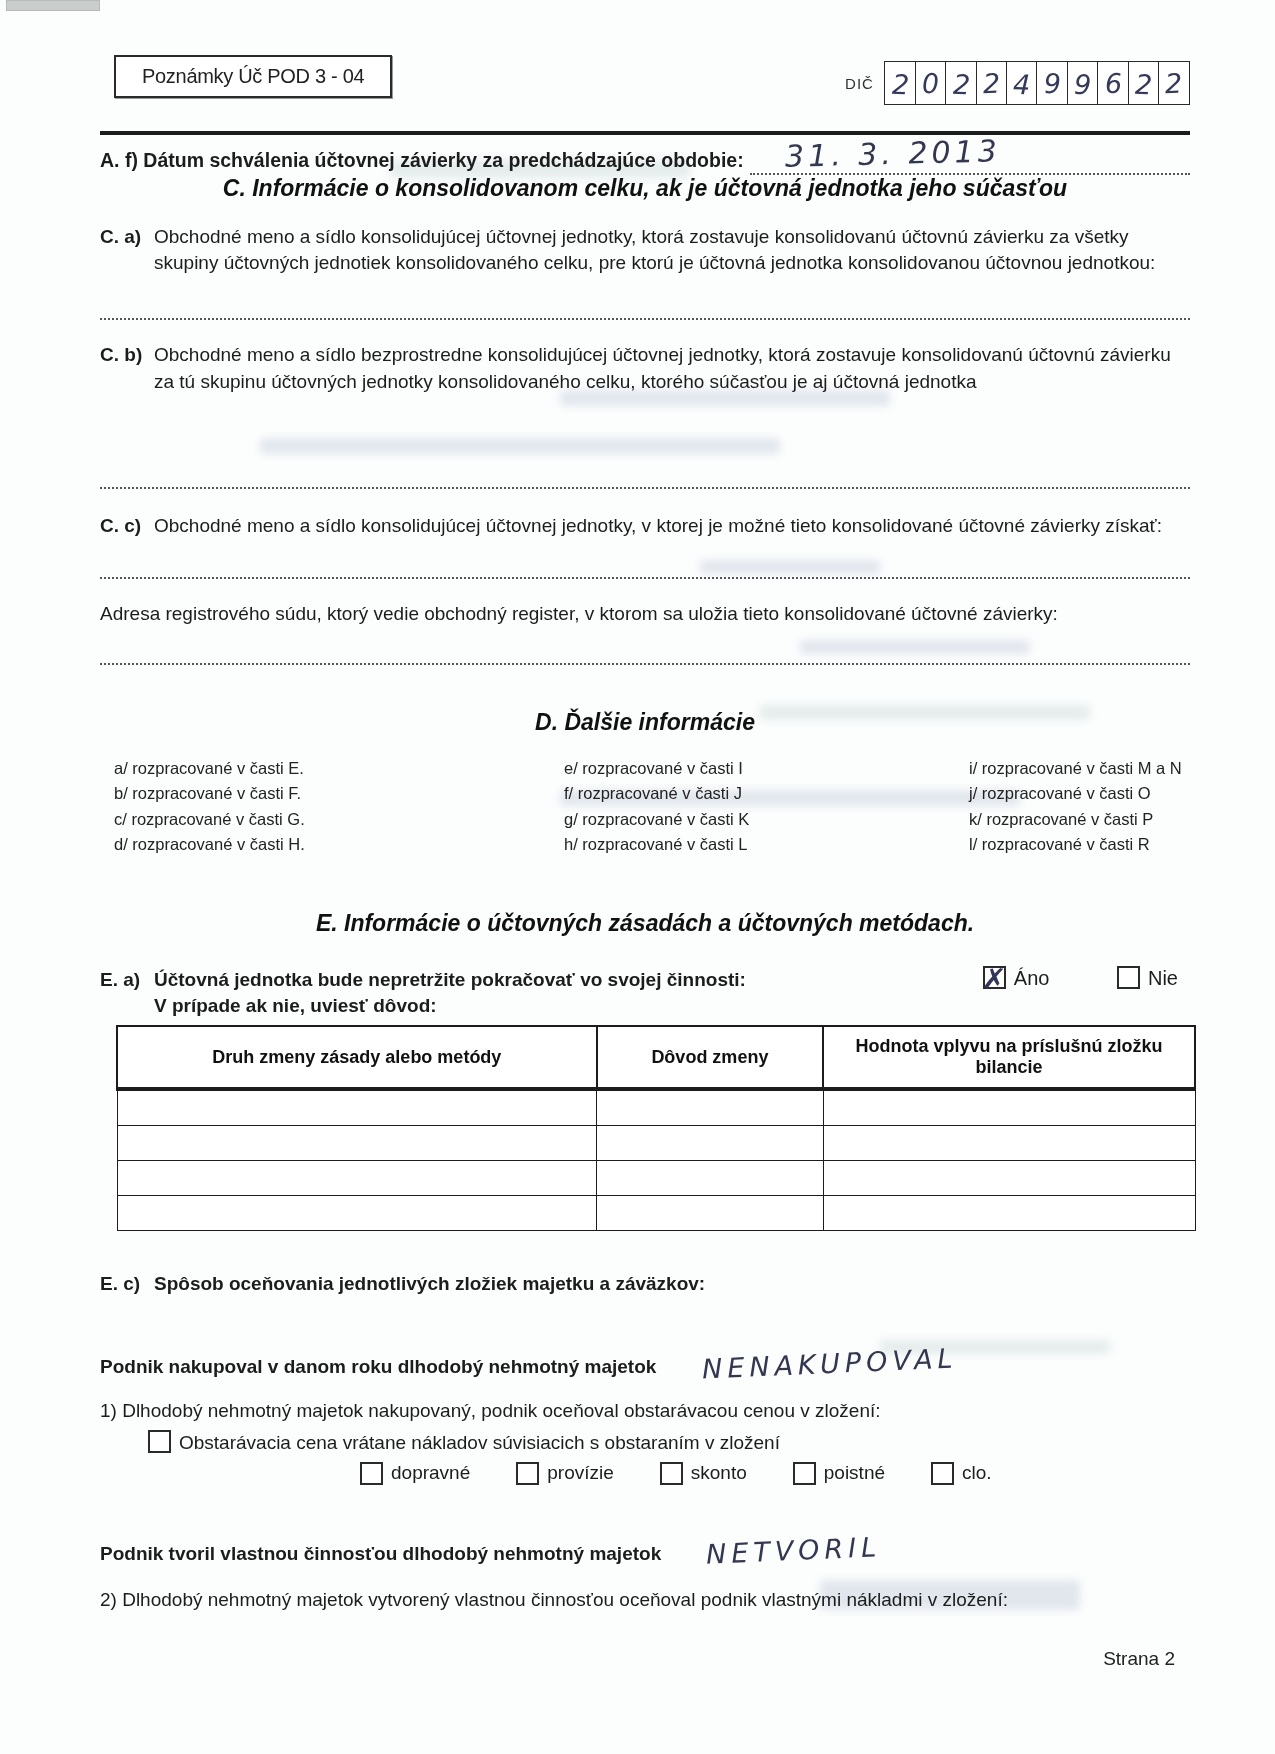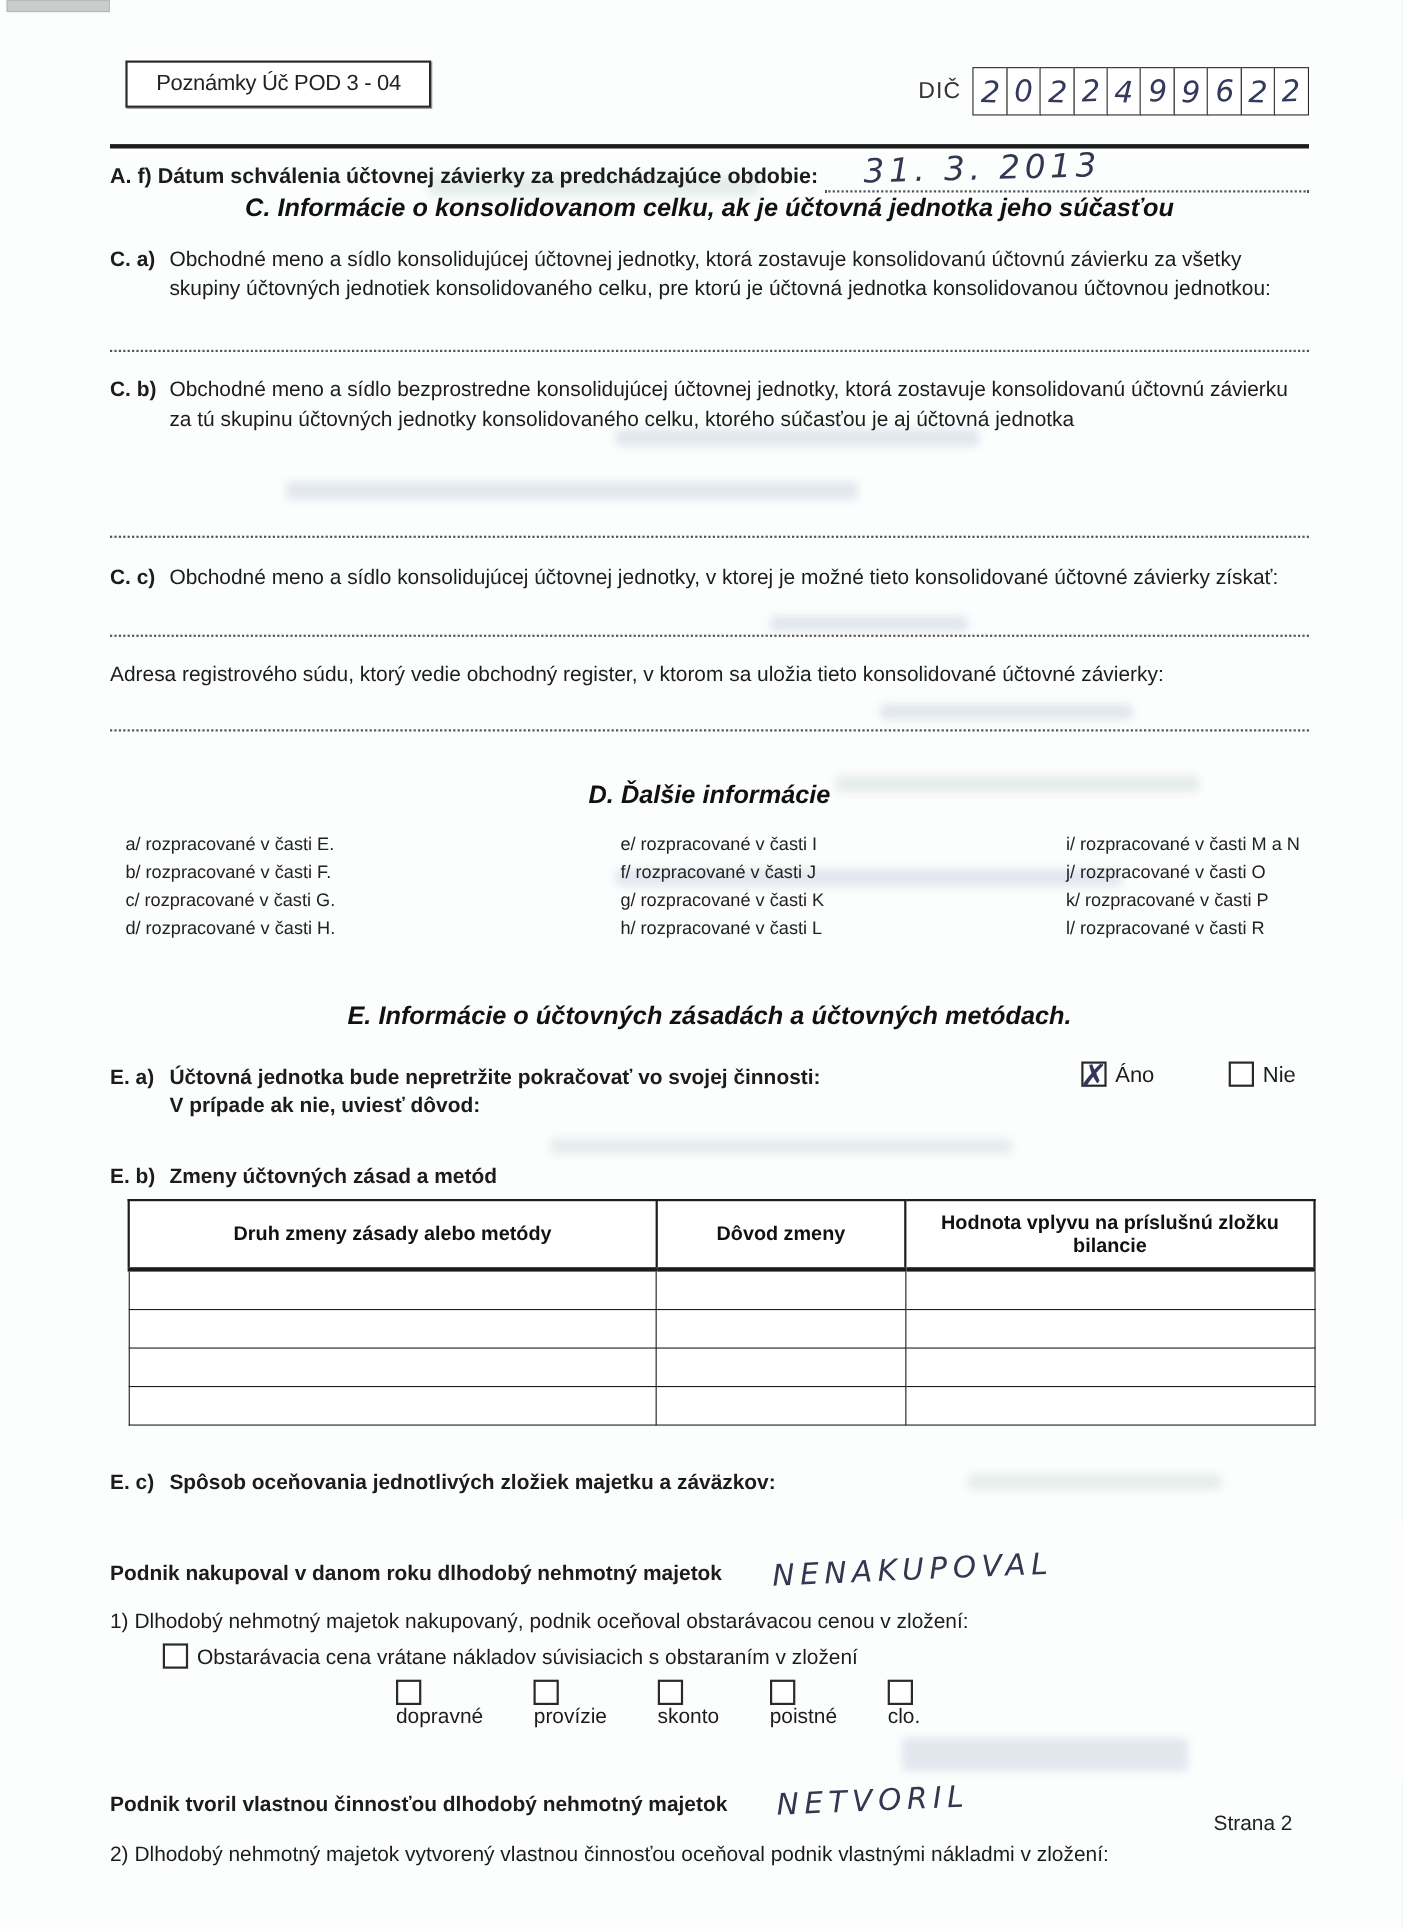--- a/index.html
+++ b/index.html
@@ -18,21 +18,21 @@
   .hdr-row{display:flex;align-items:flex-start;justify-content:space-between;margin-top:55px;}
   .form-id-box{
     border:2px solid #2a2a2a;
     box-shadow:1px 1px 0 #9a9a9a;
     padding:8px 26px;
     margin-left:14px;
     font-size:20px;letter-spacing:-0.3px;color:#222;
     background:#fff;
   }
   .dic-wrap{display:flex;align-items:center;margin-top:6px;}
-  .dic-label{font-size:21px;color:#333;margin-right:12px;letter-spacing:1px;}
+  .dic-label{font-size:15px;color:#333;margin-right:12px;letter-spacing:1px;}
   .dic-grid{display:flex;}
   .dic-cell{
     width:30px;height:42px;border:1.6px solid #2a2a2a;margin-left:-1.6px;
     display:flex;align-items:center;justify-content:center;background:#fff;
   }
   .dic-cell span{
     font-family:"DejaVu Sans",sans-serif;font-style:italic;
     font-size:27px;color:#35395a;transform:rotate(-2deg);
   }
   .dic-cell:nth-child(odd) span{transform:rotate(2deg) translateY(1px);}
@@ -94,21 +94,21 @@
   table.metody col.c1{width:44.5%;} table.metody col.c2{width:21%;} table.metody col.c3{width:34.5%;}
 
   .hand-word{
     font-size:27px;letter-spacing:5px;transform:rotate(-2.5deg);display:inline-block;
     margin-left:40px;white-space:nowrap;
   }
   .indent1{padding-left:48px;}
   .cb-line{font-size:19px;}
   .cb-line .cb{margin-right:8px;}
   .cb-row{display:flex;font-size:19px;}
-  .cb-row .item{display:flex;flex-direction:column;}
+  .cb-row .item{display:flex;align-items:center;}
   .cb-row .cb{margin-right:8px;}
 
   .strana{position:absolute;right:100px;bottom:84px;font-size:19px;color:#222;}
 
   
   .smudge{position:absolute;filter:blur(4px);opacity:.16;background:#6f9a93;border-radius:4px;pointer-events:none;}
   .smudge.blue{background:#5c77a0;}
   .corner-artifact{position:absolute;left:6px;top:0;width:92px;height:9px;background:#c9cecd;border:1px solid #b5baba;}
 </style>
 </head>
@@ -235,24 +235,20 @@
       <span class="yn-group">
         <span class="cb"><span class="xmark hand">✗</span></span><span>Áno</span>
         <span class="cb yn-no"></span><span>Nie</span>
       </span>
     </div>
     <div class="citem">
       <span class="lbl"></span>
       <span class="txt b">V prípade ak nie, uviesť dôvod:</span>
     </div>
 
-    <div class="citem" style="margin-top:38px;">
-      <span class="lbl">E. b)</span>
-      <span class="txt b">Zmeny účtovných zásad a metód</span>
-    </div>
 
 
     <table class="metody" style="margin-top:6px;">
       <colgroup>
           <col class="c1">
           <col class="c2">
           <col class="c3">
         </colgroup>
       <thead>
         <tr>

